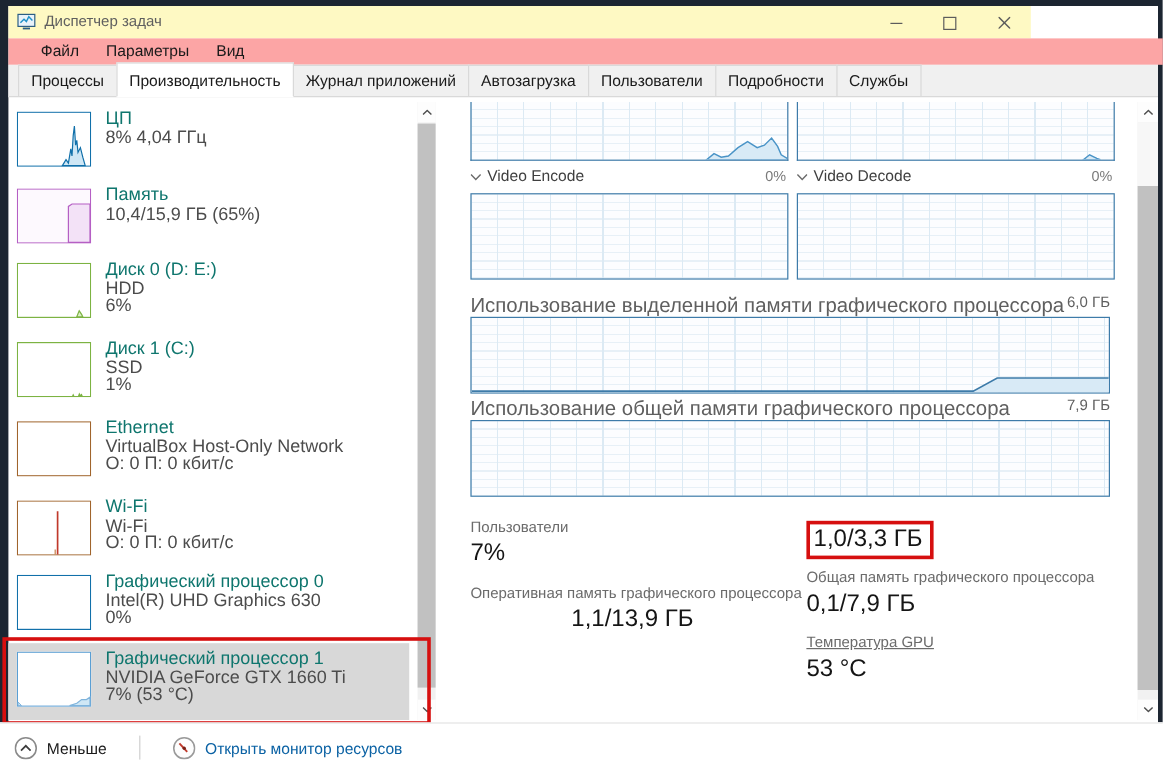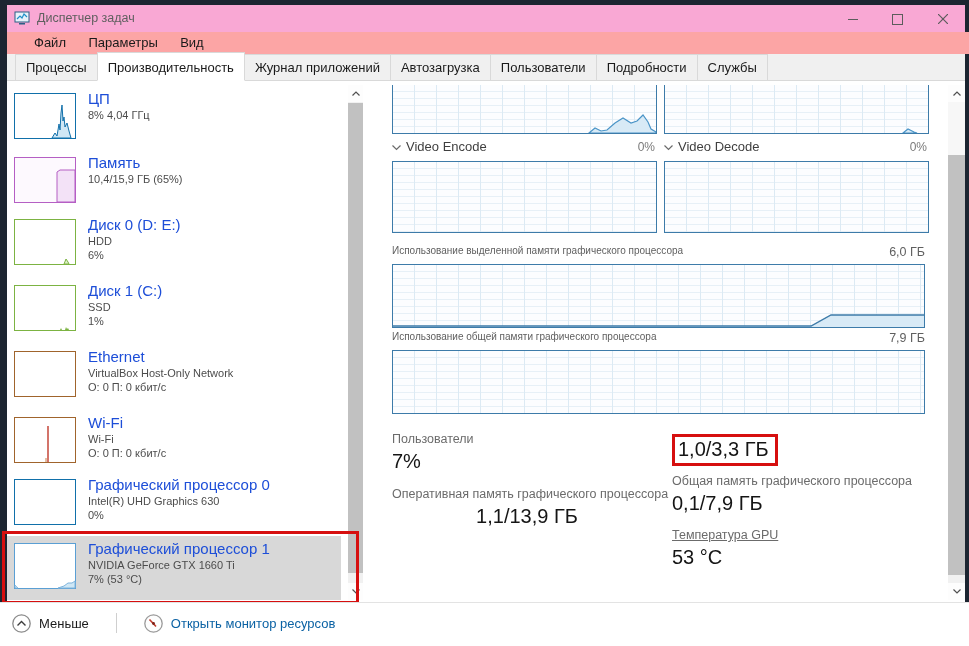--- a/index.html
+++ b/index.html
@@ -14,29 +14,29 @@
   .menu-item{font-size:13px;color:#1a1a1a;padding:3px 9px;display:inline-block;}
   
   .tabbar{background:#f0f0f0;border-bottom:1px solid #d9d9d9;display:flex;align-items:flex-end;padding-left:8px;}
   .tab{font-size:13px;color:#1a1a1a;padding:5px 10px 5px 10px;border:1px solid #d9d9d9;border-bottom:none;background:#f0f0f0;margin-right:-1px;white-space:nowrap;}
   .tab.active{background:#fff;padding-top:7px;position:relative;z-index:2;border-bottom:1px solid #fff;margin-bottom:-1px;}
   
   .side-item{position:absolute;left:7px;width:334px;height:64px;}
   .side-item.selected{background:#d8d8d8;}
   .side-chart{position:absolute;left:7px;top:7px;width:62px;height:46px;background:#fff;}
   .side-text{position:absolute;left:81px;top:3px;}
-  .side-title{font-size:15px;color:#1d4ed8;line-height:19px;white-space:nowrap;}
-  .side-sub{font-size:11px;color:#4c4c4c;line-height:14px;white-space:nowrap;}
+  .side-title{font-size:15px;color:#0f766e;line-height:19px;white-space:nowrap;}
+  .side-sub{font-size:15px;color:#4c4c4c;line-height:14px;white-space:nowrap;}
   
   .chart{background-color:#fcfdff;border:1px solid #3d7ba9;
      background-image:
        repeating-linear-gradient(to right, transparent 0px, transparent 21px, #dceaf4 21px, #dceaf4 22px),
        repeating-linear-gradient(to bottom, transparent 0px, transparent 6px, #e7f0f7 6px, #e7f0f7 7px);}
   .chart.cut{border-top:none;}
-  .sec-label{font-size:10px;color:#5f5f5f;white-space:nowrap;}
+  .sec-label{font-size:17px;color:#5f5f5f;white-space:nowrap;}
   .sec-max{font-size:12.5px;color:#5f5f5f;}
   .eng-label{font-size:13px;color:#3f3f3f;white-space:nowrap;}
   .eng-val{font-size:12px;color:#7a7a7a;}
   .stat-label{font-size:12.5px;color:#6b6b6b;white-space:nowrap;}
   .stat-value{font-size:20px;color:#151515;white-space:nowrap;}
   .red-box{border:3px solid #d60f0f;}
   
   .sb-track{background:#f1f1f1;}
   .sb-thumb{background:#c1c1c1;}
   .sb-btn{background:#fdfdfd;display:flex;align-items:center;justify-content:center;}
@@ -48,21 +48,21 @@
 </style>
 </head>
 <body>
 
 <div id="root">
 
   <div class="abs edge" style="left:0;top:0;width:969px;height:5px;"></div>
   <div class="abs edge" style="left:0;top:5px;width:7px;height:597px;"></div>
   <div class="abs edge" style="left:965px;top:5px;width:4px;height:597px;"></div>
 
-  <div class="abs" style="left:7px;top:5px;width:958px;height:27px;background:#f9a8d4;">
+  <div class="abs" style="left:7px;top:5px;width:852px;height:27px;background:#fef9c3;">
     <span class="abs" style="left:7px;top:5px;width:16px;height:16px;">
       <svg width="16" height="16" viewBox="0 0 16 16">
         <rect x="1" y="2" width="14" height="10" fill="#e8f2fa" stroke="#2b5e84" stroke-width="1"></rect>
         <polyline points="3,9 6,6 8,8 10,4 13,7" fill="none" stroke="#1e90c8" stroke-width="1.2"></polyline>
         <rect x="5" y="13" width="6" height="1.5" fill="#2b5e84"></rect>
       </svg>
     </span>
     <span class="abs title-text" style="left:30px;top:6px;">Диспетчер задач</span>
     <div class="abs win-btn" style="right:90px;top:0;">
       <span style="display:block;width:10px;height:1px;background:#5c5c5c;"></span>

